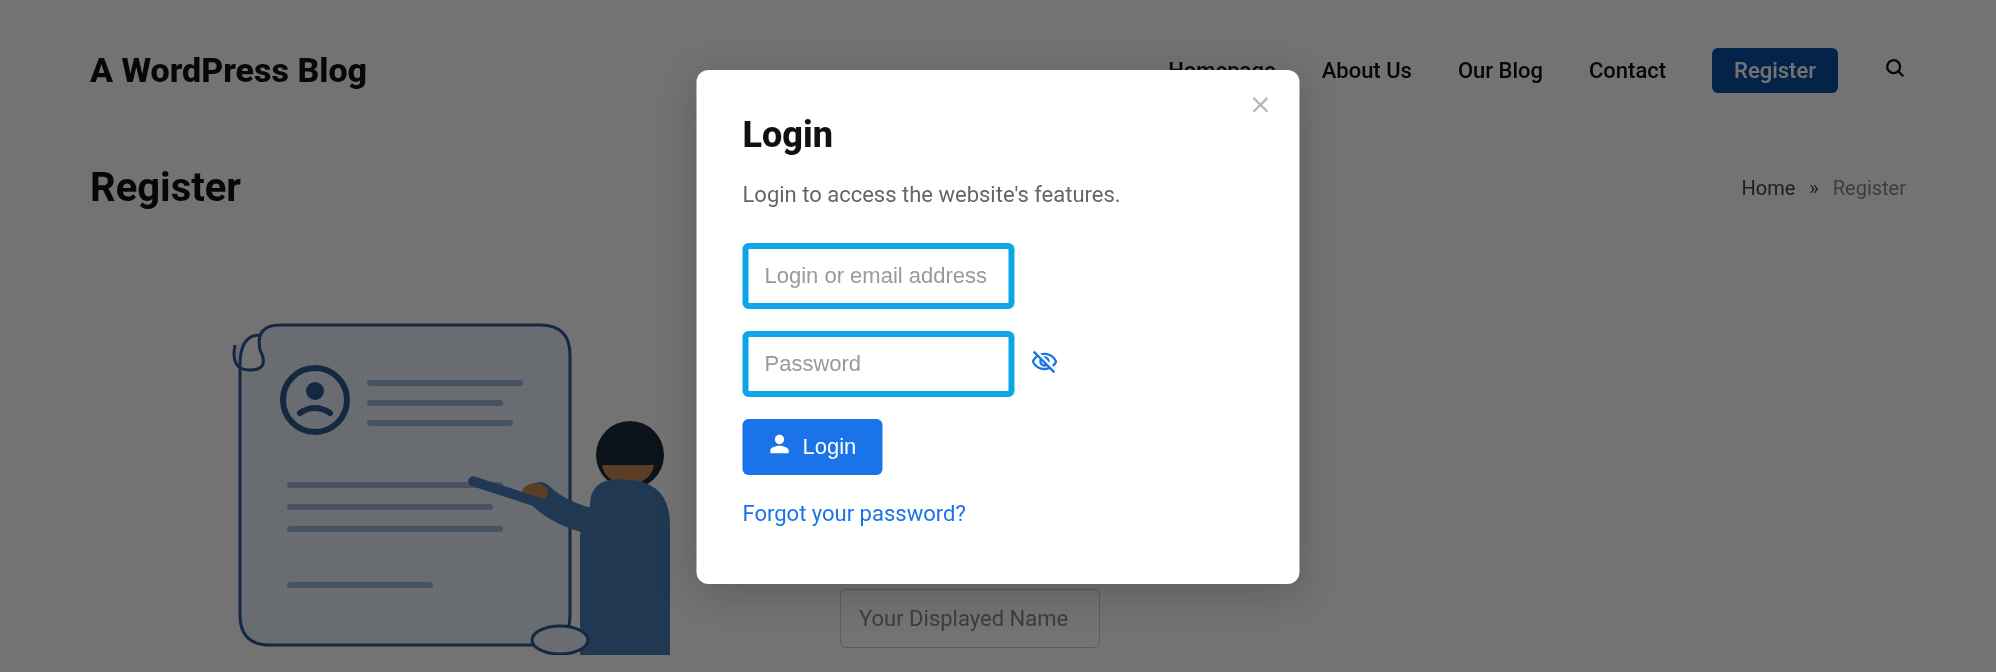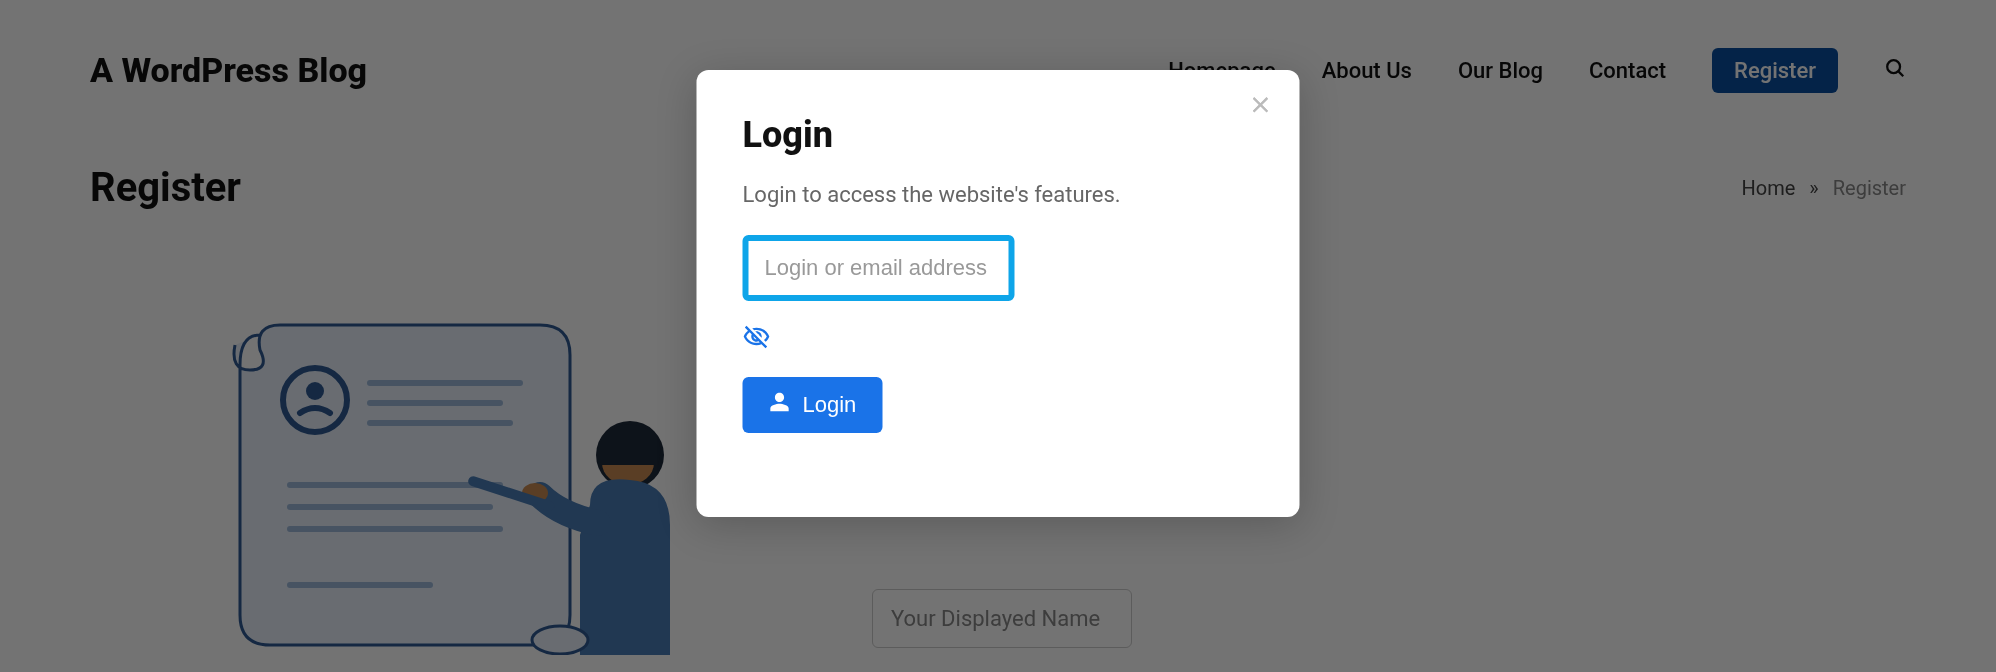--- a/index.html
+++ b/index.html
@@ -115,21 +115,20 @@
       white-space: nowrap;
     }
     .bg-input {
       border: 1px solid #ccc;
       border-radius: 6px;
       padding: 16px 18px;
       font-size: 22px;
       color: #888;
       margin-bottom: 24px;
       width: 260px;
-      margin-left: 32px;
     }
     
     .modal {
       position: absolute;
       left: 50%;
       top: 70px;
       transform: translateX(-50%);
       width: 603px;
       background: #fff;
       border-radius: 12px;
@@ -146,21 +145,21 @@
     }
     .modal-title {
       font-size: 36px;
       font-weight: 800;
       color: #111;
       margin-bottom: 26px;
     }
     .modal-subtitle {
       font-size: 22px;
       color: #666;
-      margin-bottom: 28px;
+      margin-bottom: 36px;
     }
     .modal-row {
       display: flex;
       align-items: center;
       gap: 16px;
       margin-bottom: 22px;
     }
     .modal-input {
       border: 6px solid #0ea5e9;
       border-radius: 6px;
@@ -276,29 +275,31 @@
     </svg>
   </div>
   <div class="modal-title">Login</div>
   <div class="modal-subtitle">Login to access the website's features.</div>
 
   <div class="modal-row">
     <input class="modal-input" type="text" placeholder="Login or email address" style="">
   </div>
 
   <div class="modal-row">
+    <input class="modal-input" type="password" placeholder="Password" style="">
     <span class="eye-icon">
       <svg width="28" height="28" viewBox="0 0 24 24" fill="currentColor">
         <path d="M12 6c3.79 0 7.17 2.13 8.82 5.5-.59 1.22-1.42 2.27-2.41 3.12l1.41 1.41c1.39-1.23 2.49-2.77 3.18-4.53C21.27 7.11 17 4 12 4c-1.27 0-2.49.2-3.64.57l1.65 1.65C10.66 6.09 11.32 6 12 6zm-1.07 1.14L13 9.21c.57.25 1.03.71 1.28 1.28l2.07 2.07c.08-.34.14-.7.14-1.07C16.5 9.01 14.48 7 12 7c-.37 0-.72.05-1.07.14zM2.01 3.87l2.68 2.68C3.06 7.83 1.77 9.53 1 11.5 2.73 15.89 7 19 12 19c1.52 0 2.98-.29 4.32-.82l3.42 3.42 1.41-1.41L3.42 2.45 2.01 3.87zm7.5 7.5l2.61 2.61c-.4.01-.8.02-.12.02-1.38 0-2.5-1.12-2.5-2.5 0-.05.01-.8.01-.13zm-3.4-3.4l1.75 1.75c-.23.55-.36 1.15-.36 1.78 0 2.48 2.02 4.5 4.5 4.5.63 0 1.23-.13 1.77-.36l.98.98c-.88.24-1.8.38-2.75.38-3.79 0-7.17-2.13-8.82-5.5.7-1.43 1.72-2.61 2.93-3.53z"></path>
       </svg>
     </span>
   </div>
 
   <button class="login-btn">
     <span>
       <svg width="22" height="22" viewBox="0 0 24 24" fill="#fff">
         <path d="M12 12c2.76 0 5-2.24 5-5s-2.24-5-5-5-5 2.24-5 5 2.24 5 5 5zm0 2c-3.33 0-10 1.67-10 5v3h20v-3c0-3.33-6.67-5-10-5z"></path>
       </svg>
     </span>
     <span>Login</span>
   </button>
 
+  <div class="forgot-link">Forgot your password?</div>
 </div>
 
 </body></html>

